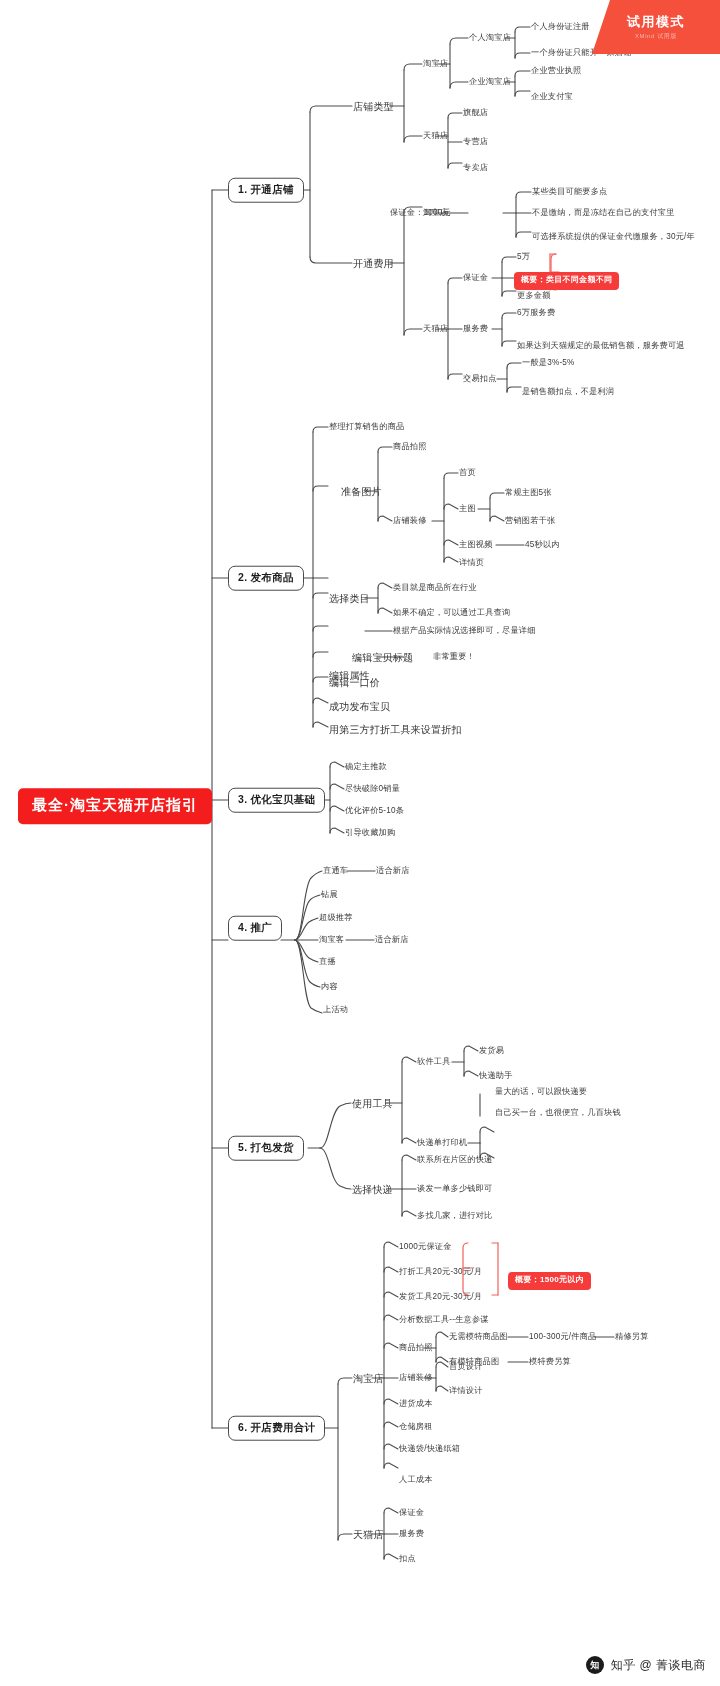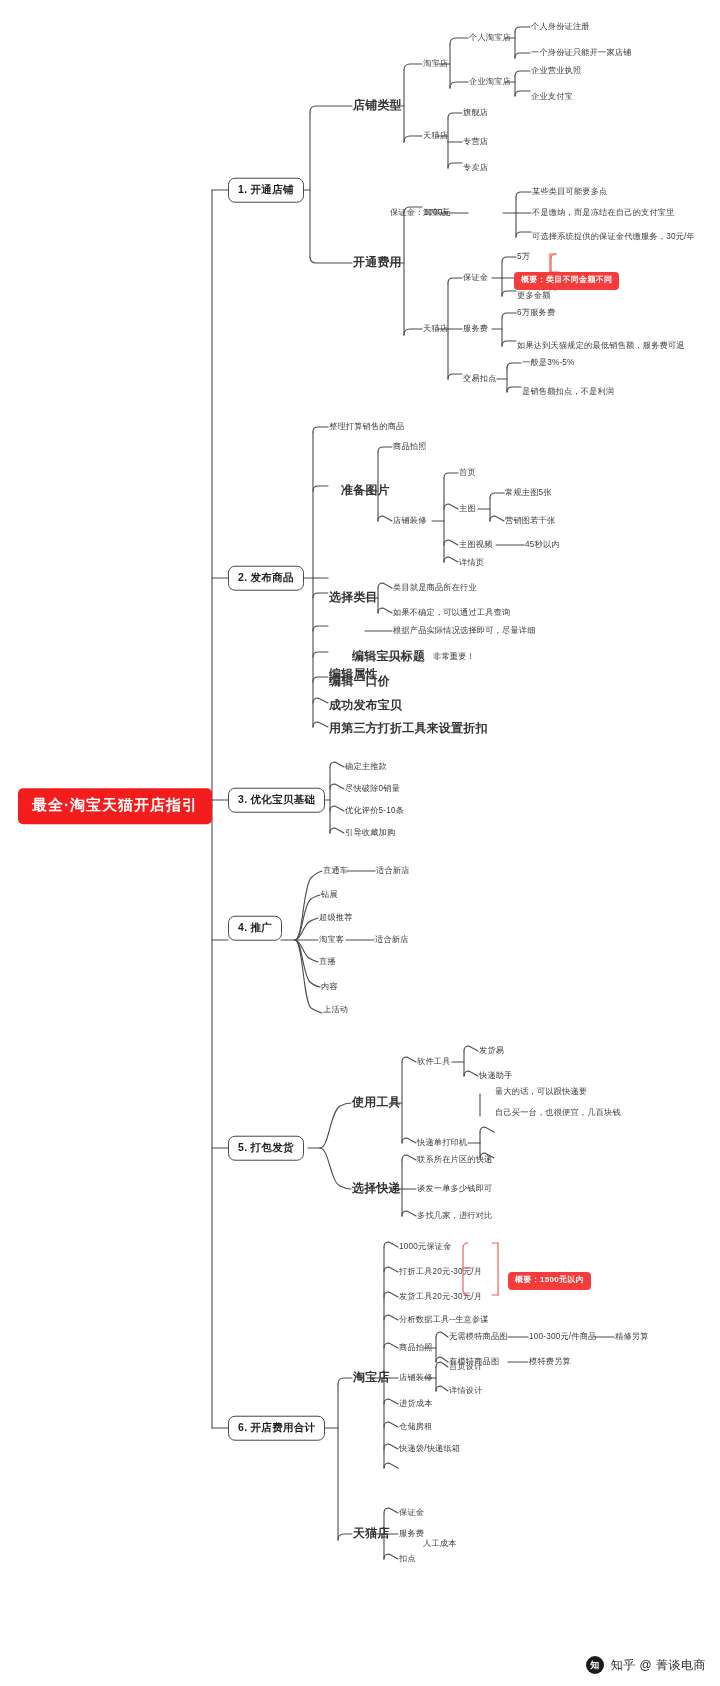--- a/index.html
+++ b/index.html
@@ -20,25 +20,24 @@
   }
   
   .leaf{
     font-size:8.2px;
     color:#3b3b3b;
     transform:translateY(-50%);
     letter-spacing:.2px;
   }
   
   .topic{
-    font-size:12px;
+    font-size:10px;
     color:#333;
     transform:translateY(-50%);
     letter-spacing:.2px;
-    font-weight:bold;
   }
   
   .branch{
     transform:translateY(-50%);
     border:1.4px solid #4a4a4a;
     border-radius:7px;
     background:#ffffff;
     font-size:10.5px;
     font-weight:bold;
     color:#1d1d1d;
@@ -439,36 +438,40 @@
 
   <div class="node leaf" style="left:399px;top:1247px;">1000元保证金</div>
   <div class="node leaf" style="left:399px;top:1272px;">打折工具20元-30元/月</div>
   <div class="node leaf" style="left:399px;top:1297px;">发货工具20元-30元/月</div>
   <div class="node leaf" style="left:399px;top:1320px;">分析数据工具--生意参谋</div>
   <div class="node leaf" style="left:399px;top:1348px;">商品拍照</div>
   <div class="node leaf" style="left:399px;top:1378px;">店铺装修</div>
   <div class="node leaf" style="left:399px;top:1404px;">进货成本</div>
   <div class="node leaf" style="left:399px;top:1427px;">仓储房租</div>
   <div class="node leaf" style="left:399px;top:1449px;">快递袋/快递纸箱</div>
-  <div class="node leaf" style="left:399px;top:1544px;margin-left:24px;">人工成本</div>
+  <div class="node leaf" style="left:399px;top:1480px;">人工成本</div>
 
   <div class="node leaf" style="left:449px;top:1337px;">无需模特商品图</div>
   <div class="node leaf" style="left:449px;top:1362px;">有模特商品图</div>
   <div class="node leaf" style="left:529px;top:1337px;">100-300元/件商品</div>
   <div class="node leaf" style="left:615px;top:1337px;">精修另算</div>
   <div class="node leaf" style="left:529px;top:1362px;">模特费另算</div>
 
   <div class="node leaf" style="left:449px;top:1367px;">首页设计</div>
   <div class="node leaf" style="left:449px;top:1391px;">详情设计</div>
 
   <div class="node leaf" style="left:399px;top:1513px;">保证金</div>
   <div class="node leaf" style="left:399px;top:1534px;">服务费</div>
   <div class="node leaf" style="left:399px;top:1559px;">扣点</div>
 
   <div class="node callout" style="left:508px;top:1281px;">概要：1500元以内</div>
 
+  <div id="ribbon">
+    <div class="rb-title">试用模式</div>
+    <div class="rb-sub">XMind 试用版</div>
+  </div>
 
   <div id="watermark">
     <div class="wm-logo">知</div>
     <div class="wm-text">知乎 @ 菁谈电商</div>
   </div>
 
 </div>
 
 </body></html>

